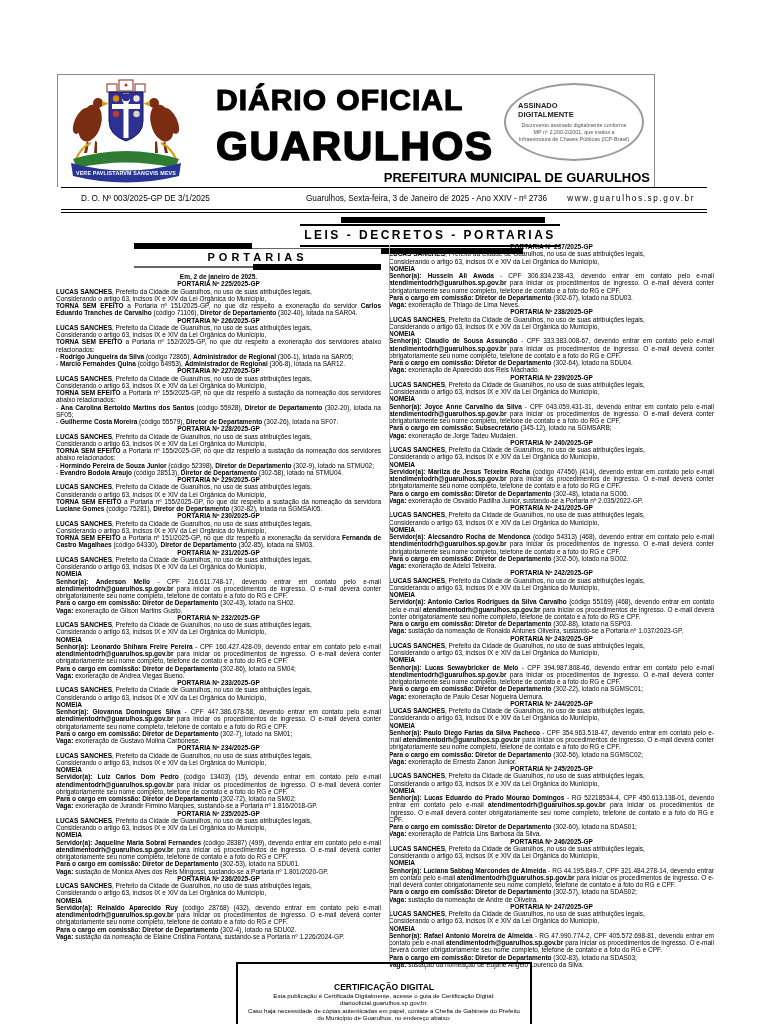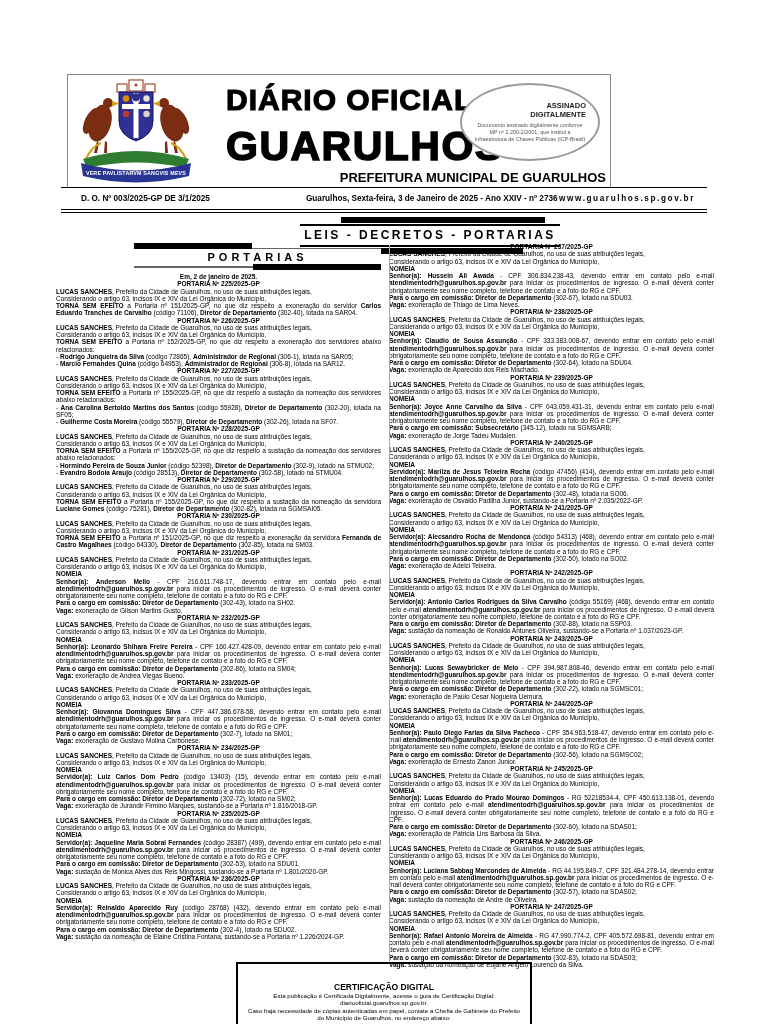--- a/index.html
+++ b/index.html
@@ -1,34 +1,34 @@
 <!DOCTYPE html>
 <html><head>
 <meta charset="utf-8">
 <style>
   html,body{margin:0;padding:0;}
   body{width:768px;height:1024px;background:#fff;position:relative;
        font-family:"Liberation Sans",sans-serif;color:#000;overflow:hidden;}
   
-  .hdr{position:absolute;left:67px;top:74px;width:544px;height:113px;
+  .hdr{position:absolute;left:57px;top:74px;width:598px;height:113px;
        border:1px solid #888;border-bottom:none;box-sizing:border-box;}
   .logo{position:absolute;left:6px;top:4px;width:124px;height:104px;}
   .mast{position:absolute;left:158px;top:10px;}
   .t1{font-size:30px;font-weight:bold;letter-spacing:1px;line-height:1;-webkit-text-stroke:1.1px #000;}
   .t2{font-size:41px;font-weight:bold;letter-spacing:1.5px;line-height:1;margin-top:11px;-webkit-text-stroke:1.5px #000;}
   .seal{position:absolute;right:10px;top:8px;width:140px;height:78px;border:2px solid #9a9a9a;
-        border-radius:50%;display:flex;flex-direction:column;justify-content:center;align-items:flex-end;
+        border-radius:50%;display:flex;flex-direction:column;justify-content:center;align-items:flex-start;
         text-align:center;padding:4px 12px;box-sizing:border-box;background:#fff;}
   .seal .s1{font-weight:bold;font-size:7.5px;line-height:1.2;color:#222;}
   .seal .s2{font-size:5.4px;line-height:1.3;color:#555;margin-top:3px;}
   .pref{position:absolute;right:4px;bottom:2px;font-weight:bold;font-size:13px;}
   
   .datebar{position:absolute;left:61px;top:187px;width:646px;height:21px;
            border-top:1px solid #000;border-bottom:4px double #000;
-           display:flex;align-items:center;font-weight:bold;font-size:8.2px;}
+           display:flex;align-items:center;font-weight:normal;font-size:8.2px;}
   .db-left{padding-left:20px;width:225px;}
   .db-center{flex:1;text-align:left;}
   .db-right{padding-right:12px;letter-spacing:1.6px;}
   
   .banner{position:absolute;left:263px;top:217px;width:282px;}
   .banner .bar-top{height:6px;background:#000;width:204px;margin-left:78px;}
   .banner .title{border-top:2px solid #000;border-bottom:2px solid #000;margin-top:1px;width:260px;
                  padding:2px 0 3px;text-align:center;font-weight:bold;font-size:12px;letter-spacing:2.5px;margin-left:37px;}
   .banner .bar-bottom{height:6px;background:#000;width:142px;margin-left:118px;margin-top:1px;}
   

